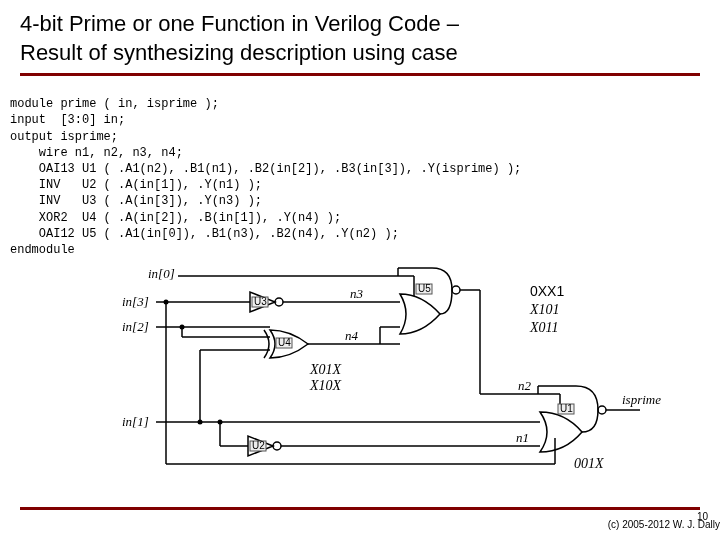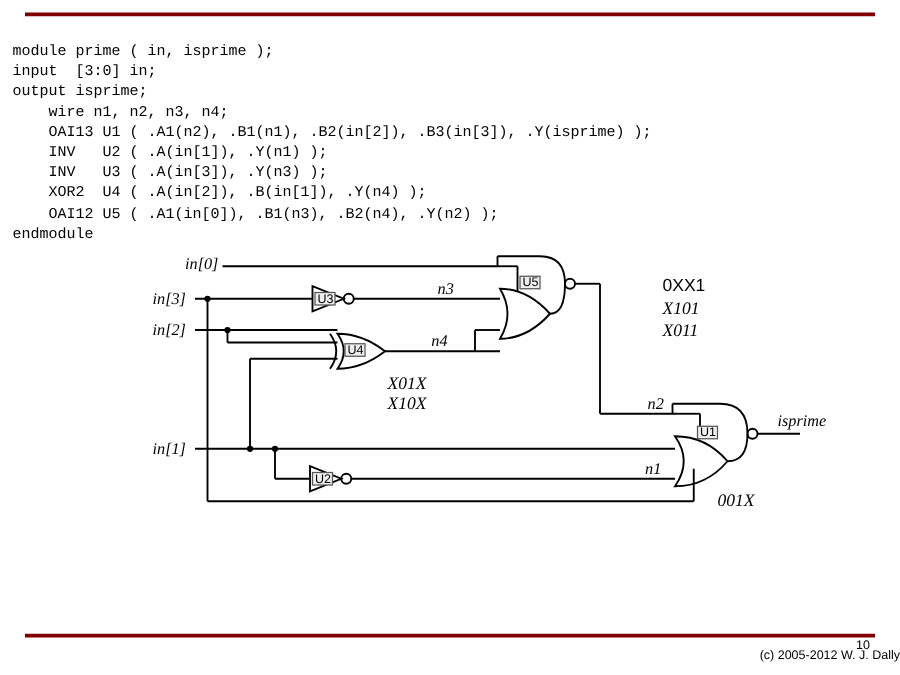--- a/index.html
+++ b/index.html
@@ -4,33 +4,37 @@
 <style>
   * { margin: 0; padding: 0; box-sizing: border-box; }
   body { width: 720px; height: 540px; background: #fff; font-family: Arial, sans-serif; position: relative; }
   .slide { padding: 10px 20px; }
   .title { font-size: 22px; color: #000; line-height: 1.3; margin-bottom: 6px; }
   .title-rule { border: none; border-top: 3px solid #800000; margin-bottom: 20px; }
   .code { font-family: Liberation Mono, monospace; font-size: 12px; line-height: 1.35; white-space: pre; margin-left: -10px; }
   .diagram { width: 560px; margin-left: 100px; margin-top: 8px; }
   .footer-rule { border: none; border-top: 3px solid #800000; position: absolute; left: 20px; right: 20px; bottom: 30px; }
   .footer-text { position: absolute; bottom: 10px; width: 100%; text-align: right; font-size: 10px; color: #000; }
-  .page-num { position: absolute; bottom: 18px; right: 24px; font-size: 10px; }
+  .page-num { position: absolute; bottom: 18px; right: 12px; font-size: 10px; }
   .wire { stroke: #000; stroke-width: 1.5; fill: none; }
   .gatebox { stroke: #555; stroke-width: 1; fill: #eee; }
   .gatelabel { font: 10px Arial; fill: #000; }
   .siglabel { font: italic 13px "Times New Roman"; fill: #000; }
   .annot { font: 14px Arial; fill: #000; }
   .annot-i { font: italic 14px "Times New Roman"; fill: #000; }
   .dot { fill: #000; }
 </style>
 </head>
 <body>
 
 <div class="slide">
+  <div class="title">
+    <span>4-bit Prime or one Function in Verilog Code –</span><br>
+    <span>Result of synthesizing description using case</span>
+  </div>
   <hr class="title-rule">
 
   <div class="code">module prime ( in, isprime );
 input  [3:0] in;
 output isprime;
     wire n1, n2, n3, n4;
     OAI13 U1 ( .A1(n2), .B1(n1), .B2(in[2]), .B3(in[3]), .Y(isprime) );
     INV   U2 ( .A(in[1]), .Y(n1) );
     INV   U3 ( .A(in[3]), .Y(n3) );
     XOR2  U4 ( .A(in[2]), .B(in[1]), .Y(n4) );

